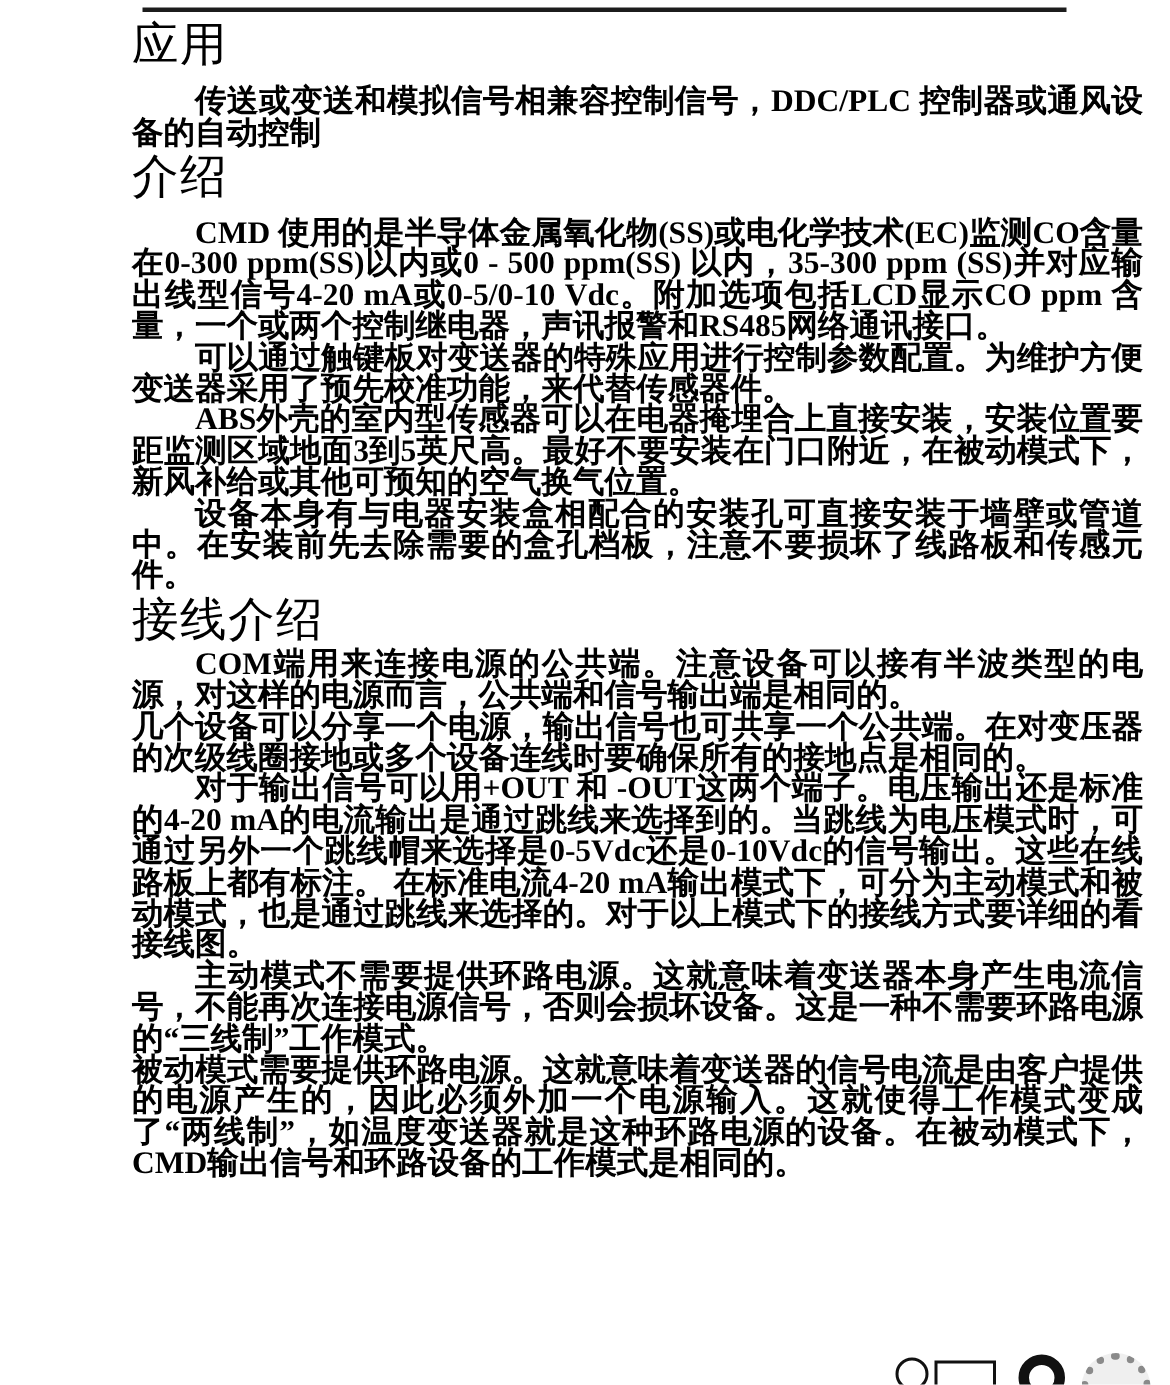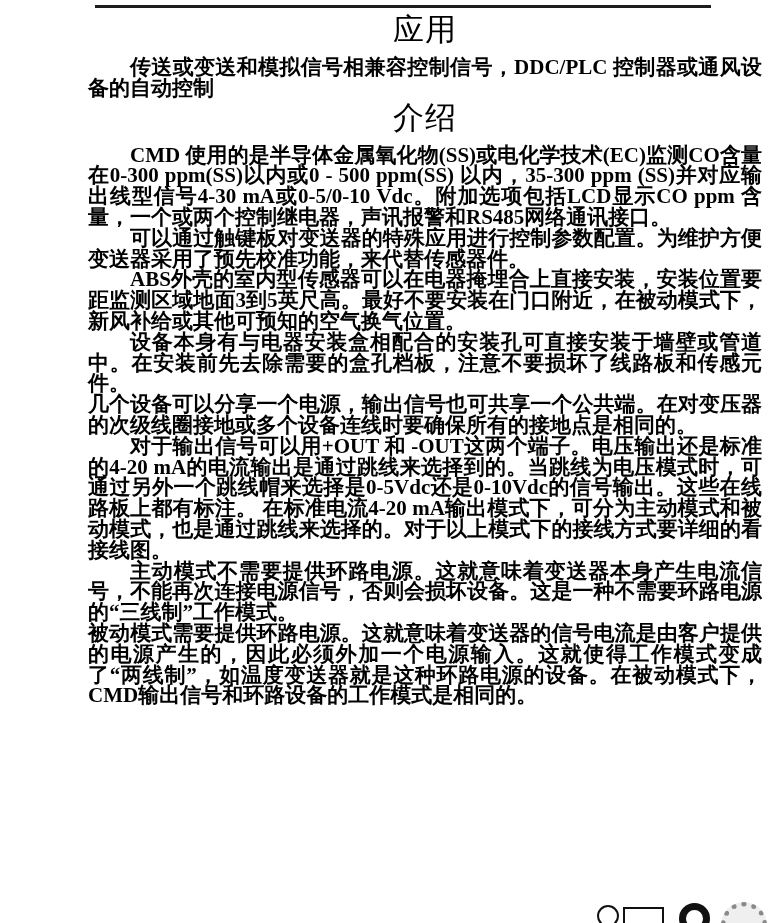--- a/index.html
+++ b/index.html
@@ -22,21 +22,20 @@
     background: #1c1c1c;
     margin: 5px 0 0 7px;
     width: 616px;
   }
   h1 {
     font-size: 31px;
     line-height: 38px;
     font-weight: normal;
     margin: 0;
     letter-spacing: 1px;
-    text-align: center;
   }
   h1.sp-top { margin-top: 0; }
   h1.sp-first { margin-top: 3px; }
   h1.sp-bottom { margin-bottom: 8px; }
   p {
     font-size: 21px;
     line-height: 20.8px;
     font-weight: bold;
     margin: 0;
     text-align: justify;
@@ -85,30 +84,32 @@
 
   <div class="top-rule"></div>
 
   <section>
     <h1 class="sp-first sp-bottom">应用</h1>
     <p>传送或变送和模拟信号相兼容控制信号，DDC/PLC 控制器或通风设备的自动控制</p>
   </section>
 
   <section>
     <h1 class="sp-top sp-bottom">介绍</h1>
-    <p>CMD 使用的是半导体金属氧化物(SS)或电化学技术(EC)监测CO含量在0-300 ppm(SS)以内或0 - 500 ppm(SS) 以内，35-300 ppm (SS)并对应输出线型信号4-30 mA或0-5/0-10 Vdc。附加选项包括LCD显示CO ppm 含量，一个或两个控制继电器，声讯报警和RS485网络通讯接口。</p>
+    <p>CMD 使用的是半导体金属氧化物(SS)或电化学技术(EC)监测CO含量在0-300 ppm(SS)以内或0 - 500 ppm(SS) 以内，35-300 ppm (SS)并对应输出线型信号4-20 mA或0-5/0-10 Vdc。附加选项包括LCD显示CO ppm 含量，一个或两个控制继电器，声讯报警和RS485网络通讯接口。</p>
     <p>可以通过触键板对变送器的特殊应用进行控制参数配置。为维护方便变送器采用了预先校准功能，来代替传感器件。</p>
   </section>
 
   <section>
     <p>ABS外壳的室内型传感器可以在电器掩埋合上直接安装，安装位置要距监测区域地面3到5英尺高。最好不要安装在门口附近，在被动模式下，新风补给或其他可预知的空气换气位置。</p>
     <p>设备本身有与电器安装盒相配合的安装孔可直接安装于墙壁或管道中。在安装前先去除需要的盒孔档板，注意不要损坏了线路板和传感元件。</p>
   </section>
 
   <section>
+    <h1>接线介绍</h1>
+    <p>COM端用来连接电源的公共端。注意设备可以接有半波类型的电源，对这样的电源而言，公共端和信号输出端是相同的。</p>
     <p class="no-indent">几个设备可以分享一个电源，输出信号也可共享一个公共端。在对变压器的次级线圈接地或多个设备连线时要确保所有的接地点是相同的。</p>
     <p>对于输出信号可以用+OUT 和 -OUT这两个端子。电压输出还是标准的4-20 mA的电流输出是通过跳线来选择到的。当跳线为电压模式时，可通过另外一个跳线帽来选择是0-5Vdc还是0-10Vdc的信号输出。这些在线路板上都有标注。 在标准电流4-20 mA输出模式下，可分为主动模式和被动模式，也是通过跳线来选择的。对于以上模式下的接线方式要详细的看接线图。</p>
     <p>主动模式不需要提供环路电源。这就意味着变送器本身产生电流信号，不能再次连接电源信号，否则会损坏设备。这是一种不需要环路电源的“三线制”工作模式。</p>
     <p class="no-indent">被动模式需要提供环路电源。这就意味着变送器的信号电流是由客户提供的电源产生的，因此必须外加一个电源输入。这就使得工作模式变成了“两线制”，如温度变送器就是这种环路电源的设备。在被动模式下，CMD输出信号和环路设备的工作模式是相同的。</p>
   </section>
 
   <div class="cert-marks">
     <span class="mark mark-circle"></span>
     <span class="mark mark-square"></span>
     <span class="mark mark-disc"></span>

